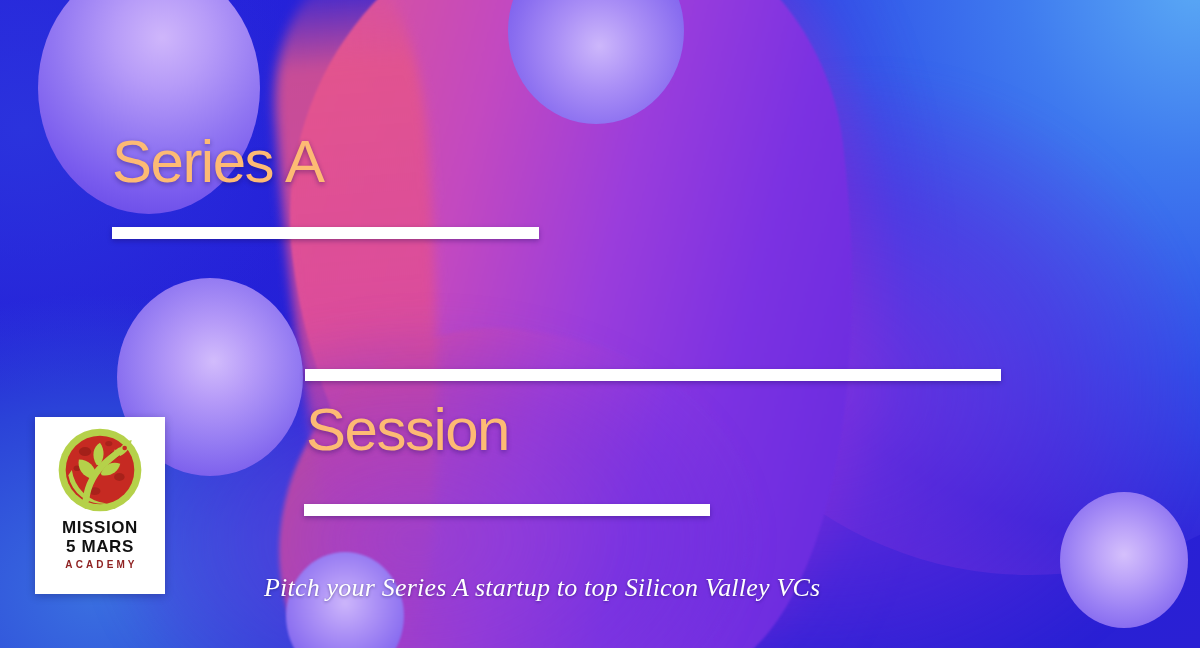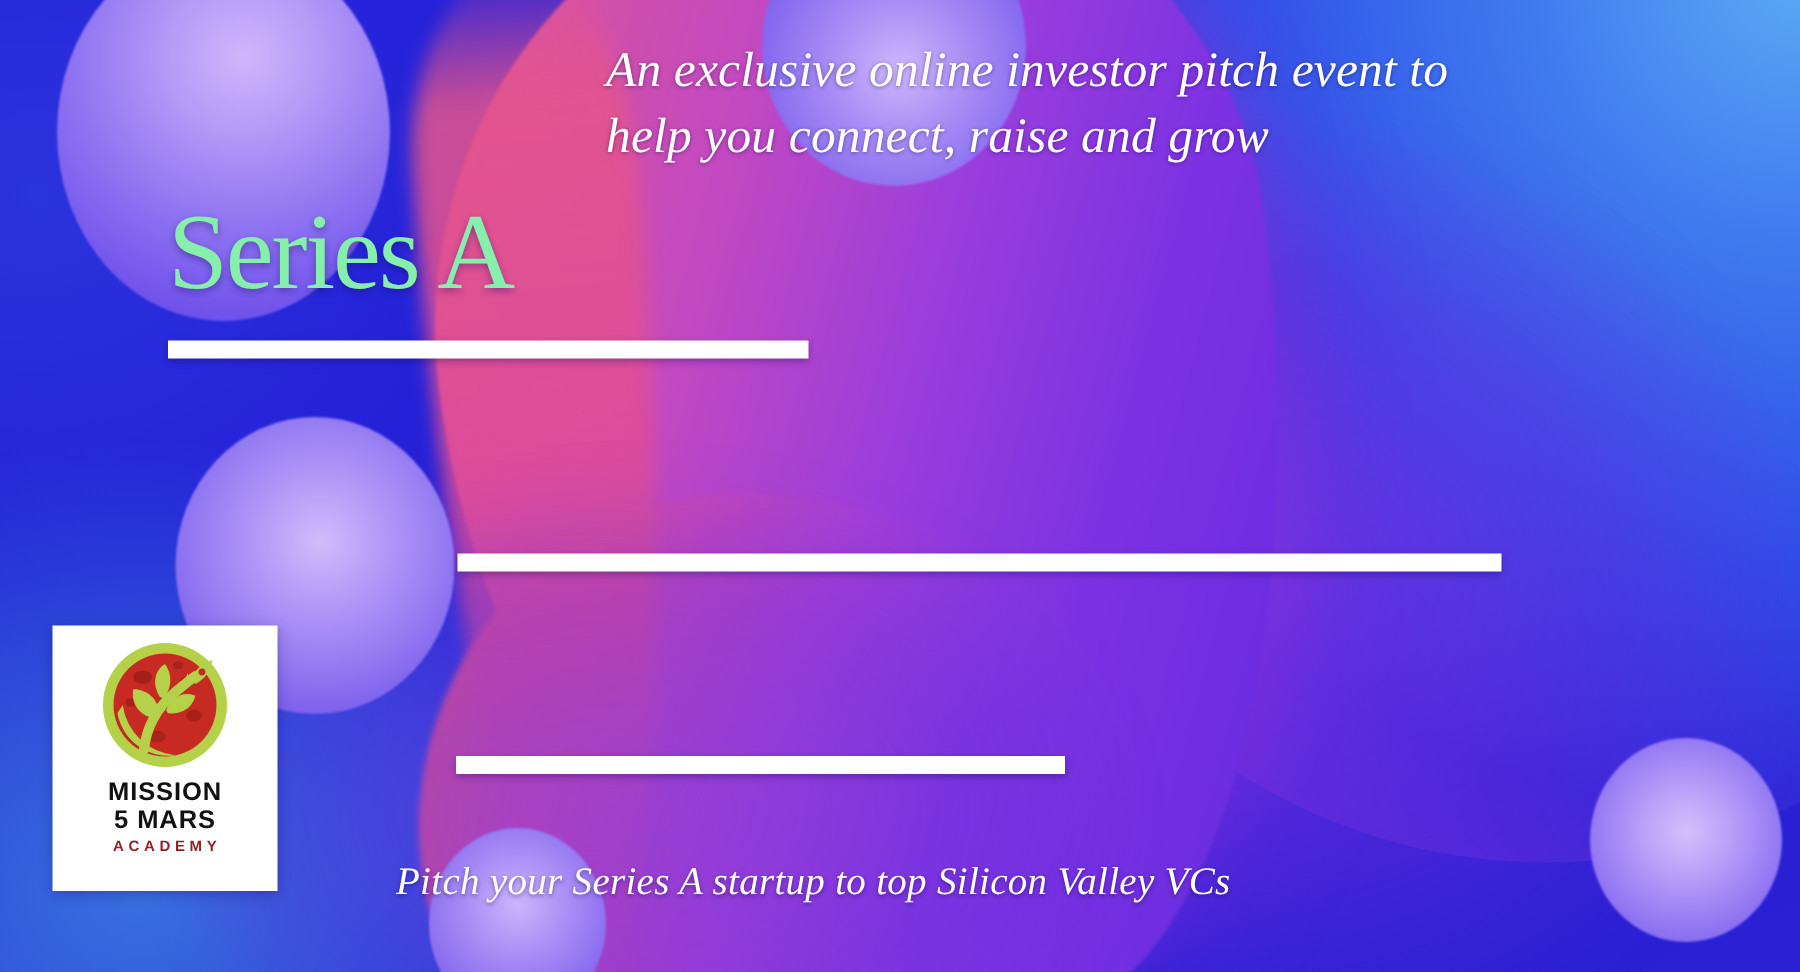--- a/index.html
+++ b/index.html
@@ -207,24 +207,24 @@
     left: 264px;
     top: 572px;
     width: 900px;
     font-size: 26px;
     line-height: 1.2;
     letter-spacing: 0.2px;
   }
 
   .headline {
     position: absolute;
-    color: #86efac;
-    font-family: Liberation Serif, serif;
+    color: #fdba74;
+    font-family: Liberation Sans, sans-serif;
     font-weight: 400;
-    font-size: 72px;
+    font-size: 60px;
     line-height: 1;
     letter-spacing: -1.5px;
     text-shadow: 0 2px 5px rgba(25,10,90,0.40);
     white-space: nowrap;
   }
   #headline-line-1 { left: 112px; top: 132px; }
   #headline-line-2 { left: 306px; top: 264px; }
   #headline-line-3 { left: 306px; top: 400px; }
 
   .underline-bar {
@@ -235,21 +235,21 @@
   }
   #bar-1 { left: 112px; top: 227px; width: 427px; }
   #bar-2 { left: 305px; top: 369px; width: 696px; }
   #bar-3 { left: 304px; top: 504px; width: 406px; }
 
   
   #logo-card {
     position: absolute;
     left: 35px;
     top: 417px;
-    width: 150px;
+    width: 130px;
     height: 177px;
     background: #ffffff;
     box-shadow: 0 2px 8px rgba(20,8,70,0.30);
     display: flex;
     flex-direction: column;
     align-items: center;
     justify-content: flex-start;
     padding-top: 9px;
     box-sizing: border-box;
   }
@@ -298,28 +298,27 @@
   <div id="bg-violet-wash" class="bg-layer"></div>
 
   <div id="sphere-top-left" class="sphere"></div>
   <div id="sphere-top-centre" class="sphere"></div>
   <div id="sphere-left-mid" class="sphere"></div>
   <div id="sphere-bottom-left" class="sphere"></div>
   <div id="sphere-bottom-right" class="sphere"></div>
 
   <div id="content">
 
-    <div id="tagline-top" class="tagline">An exclusive online investor pitch event to
-help you connect, raise and grow</div>
 
     <div id="headline-line-1" class="headline">Series A</div>
     <div id="bar-1" class="underline-bar"></div>
 
     <div id="bar-2" class="underline-bar"></div>
 
+    <div id="headline-line-3" class="headline">Session</div>
     <div id="bar-3" class="underline-bar"></div>
 
     <div id="tagline-bottom" class="tagline">Pitch your Series A startup to top Silicon Valley VCs</div>
 
     <div id="logo-card">
       <svg id="logo-emblem" viewBox="0 0 100 100">
 
         <circle cx="50" cy="50" r="47" fill="#b5d14a"></circle>
 
         <circle cx="50" cy="50" r="39" fill="#c62a22"></circle>

